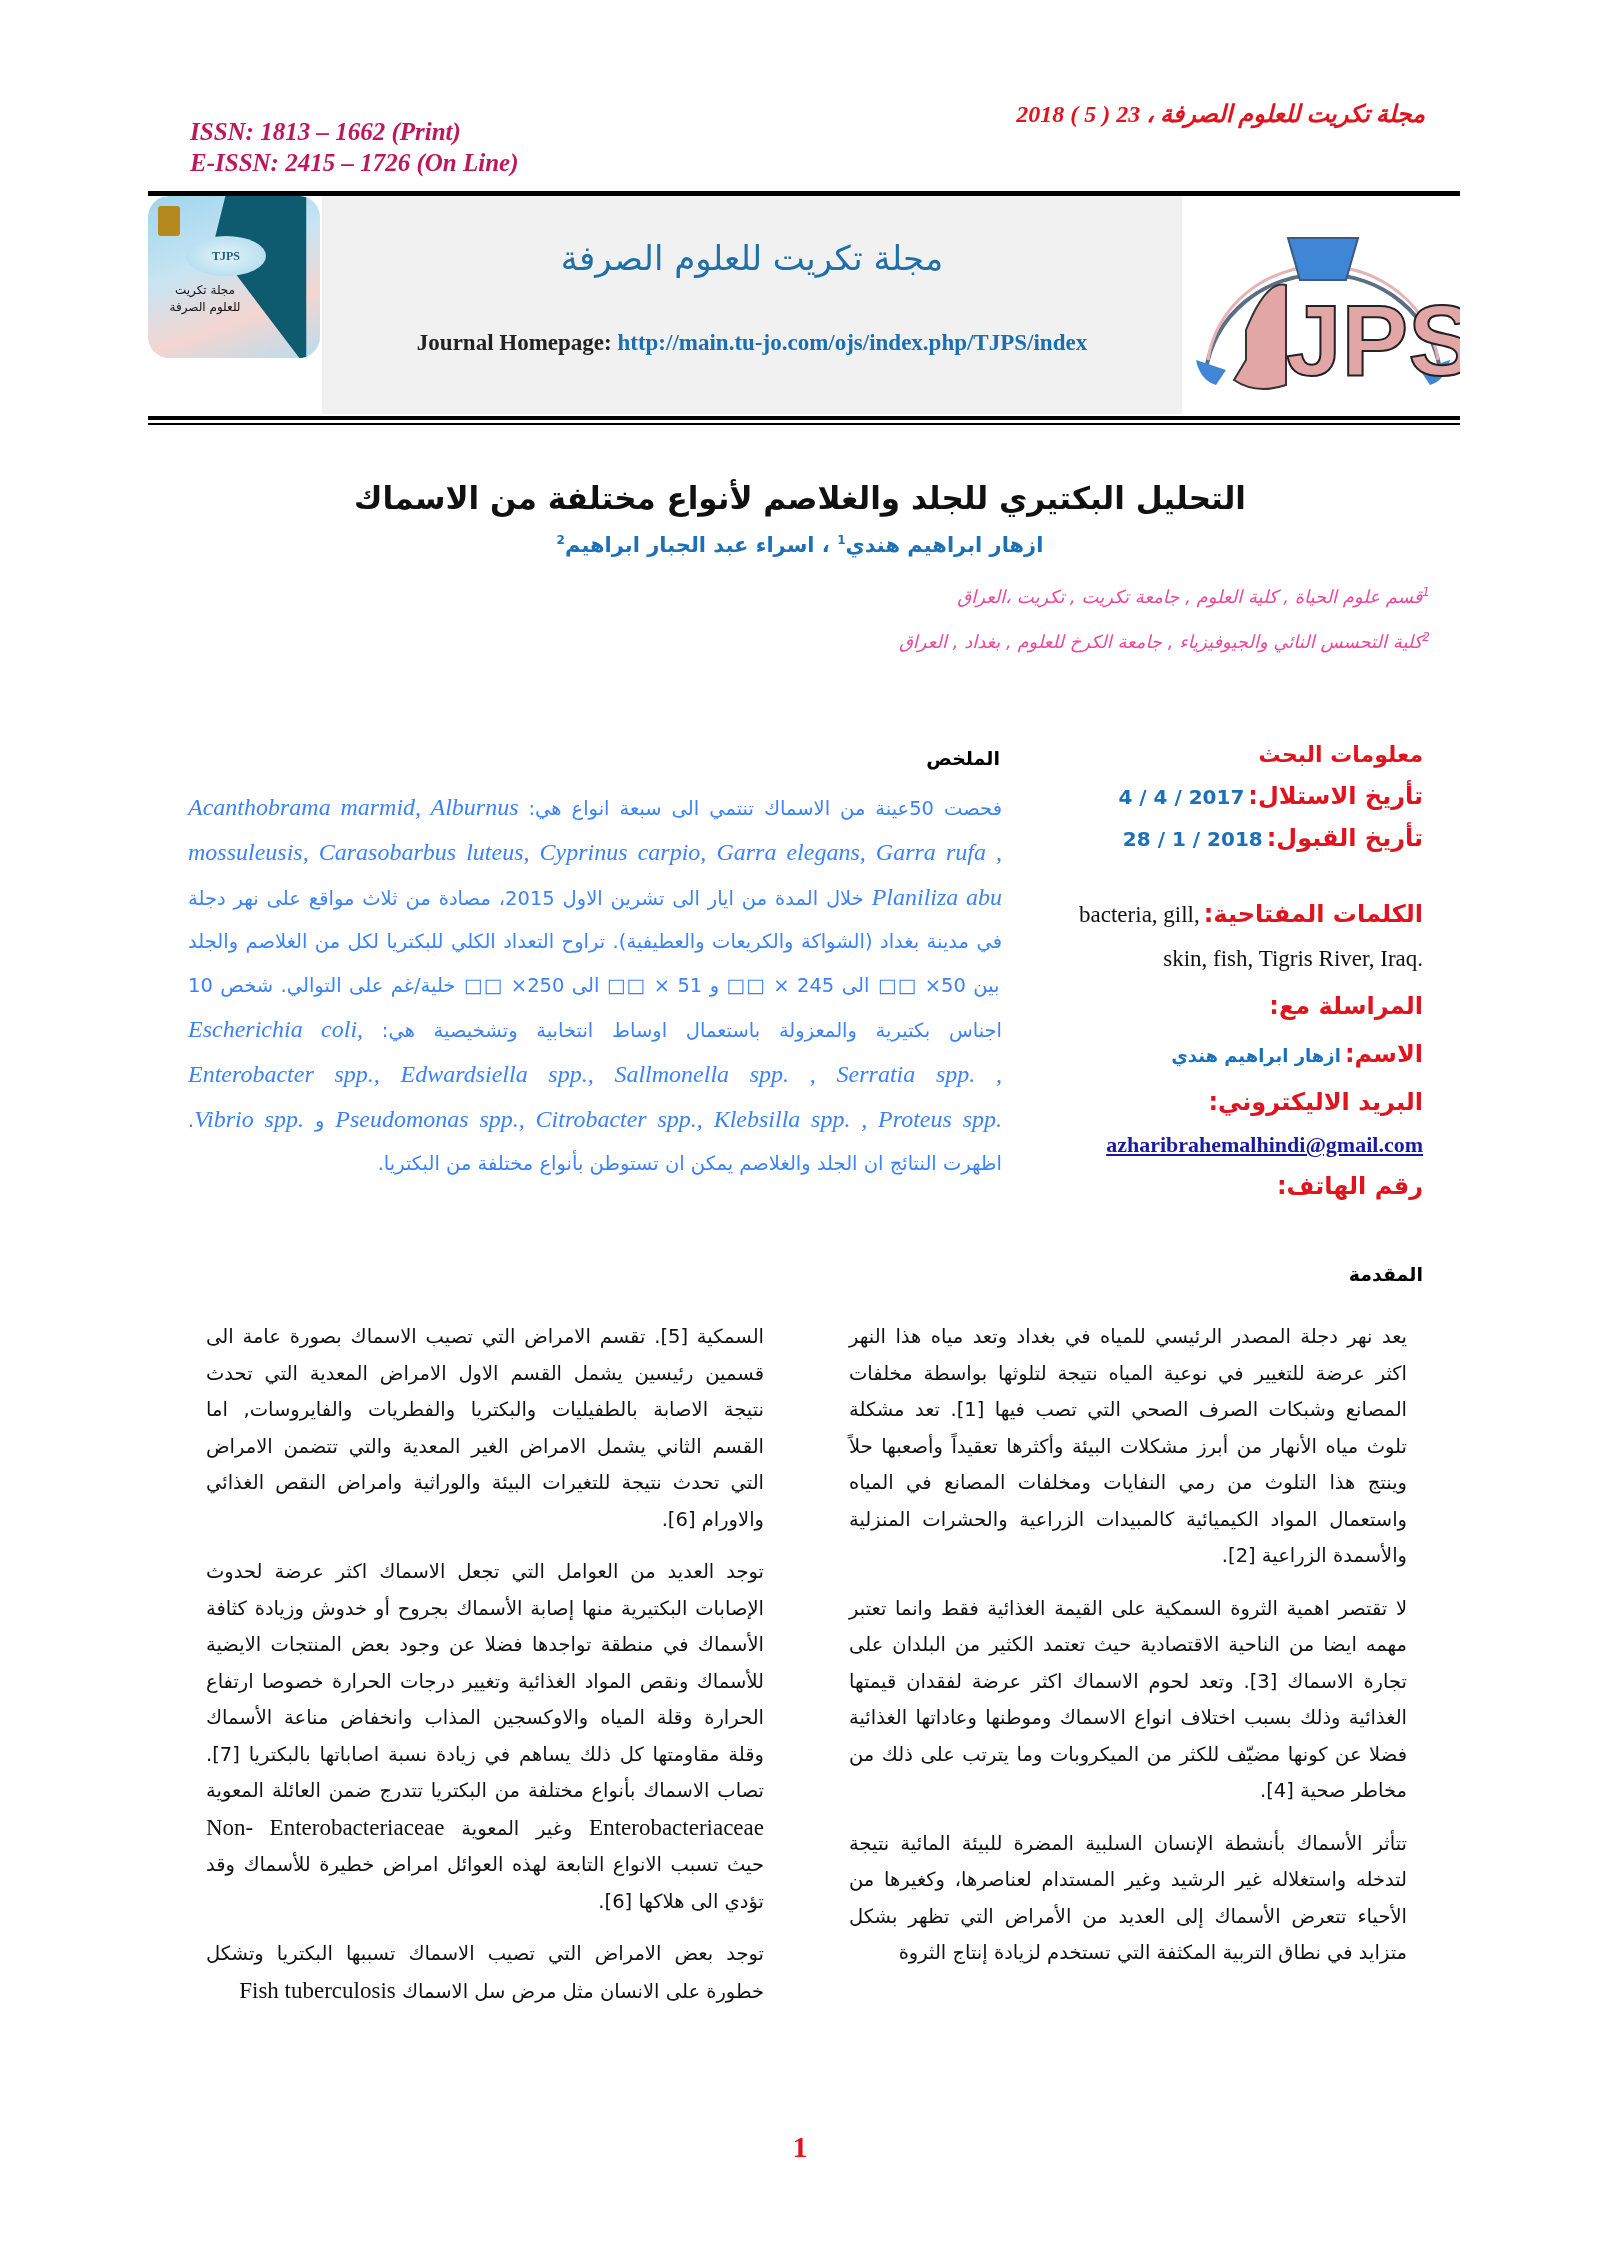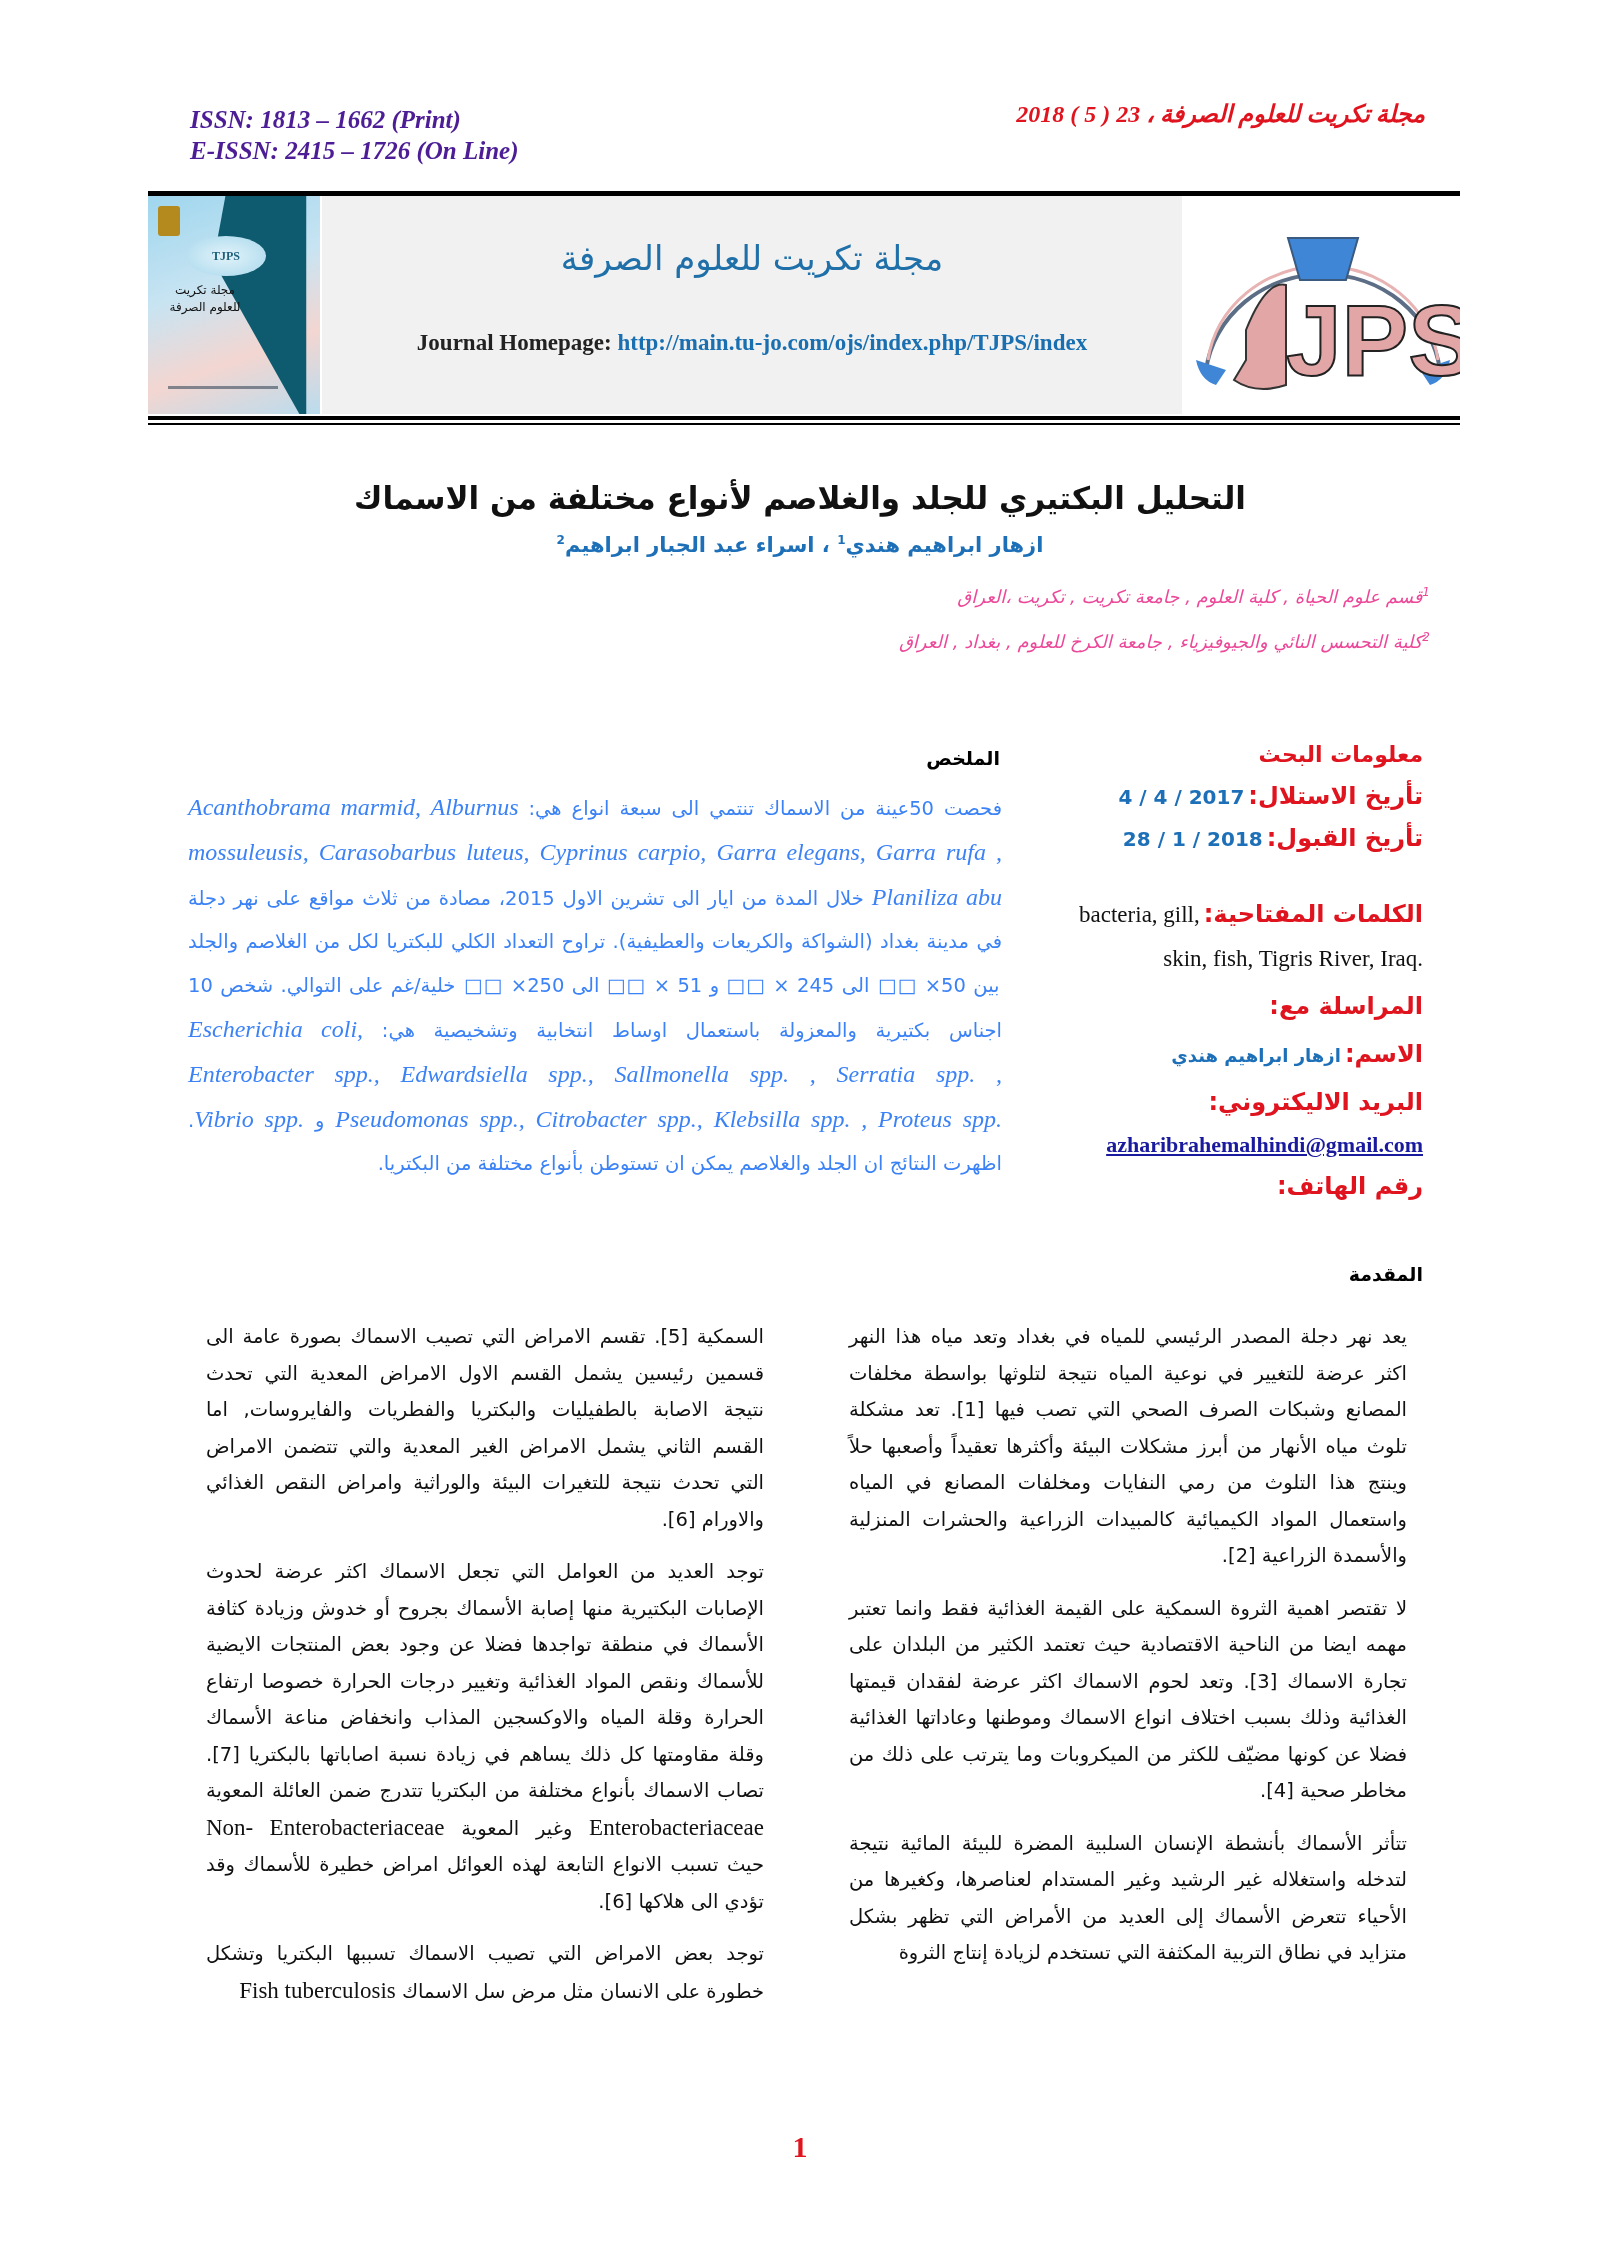--- a/index.html
+++ b/index.html
@@ -4,37 +4,38 @@
 <style>
   html, body { margin: 0; padding: 0; background: #ffffff; }
   body {
     width: 1600px; height: 2263px; position: relative; overflow: hidden;
     font-family: "Liberation Serif", "DejaVu Serif", serif; color: #000;
   }
   .abs { position: absolute; }
 
   
   .run-left {
-    left: 190px; top: 104px; color: #4c1d95; font-style: italic; font-weight: bold;
+    left: 190px; top: 116px; color: #be185d; font-style: italic; font-weight: bold;
     font-family: "Liberation Serif", serif; font-size: 25px; line-height: 31px;
   }
   .run-right {
     right: 175px; top: 100px; color: #e0141e; font-style: italic; font-weight: bold;
     font-family: "Liberation Serif", serif; font-size: 24px; direction: rtl; white-space: nowrap;
   }
 
   
   .rule { left: 148px; width: 1312px; background: #000; }
   .rule-top { top: 191px; height: 5px; }
   .rule-bot1 { top: 416px; height: 4px; }
   .rule-bot2 { top: 423px; height: 2px; }
   .cover {
-    left: 148px; top: 196px; width: 172px; height: 218px;
+    left: 148px; top: 196px; width: 172px; height: 162px;
     background: linear-gradient(160deg, #9fd6ee 0%, #c8e4f2 40%, #f3d6d1 70%, #b9dcee 100%);
     overflow: hidden;
+    border-radius: 21px;
   }
   .cover .dark {
     position: absolute; right: 0; top: 0; width: 100%; height: 100%;
     background: #0e5a6e;
     clip-path: polygon(45% 0, 92% 0, 92% 100%, 88% 100%, 38% 30%);
   }
   .cover .oval {
     position: absolute; left: 38px; top: 40px; width: 80px; height: 40px; border-radius: 50%;
     background: radial-gradient(ellipse at center, #e2f3fa 0%, #a8d8ec 100%);
     color: #1e5f7a; font-weight: bold; font-size: 12px; text-align: center; line-height: 40px;

